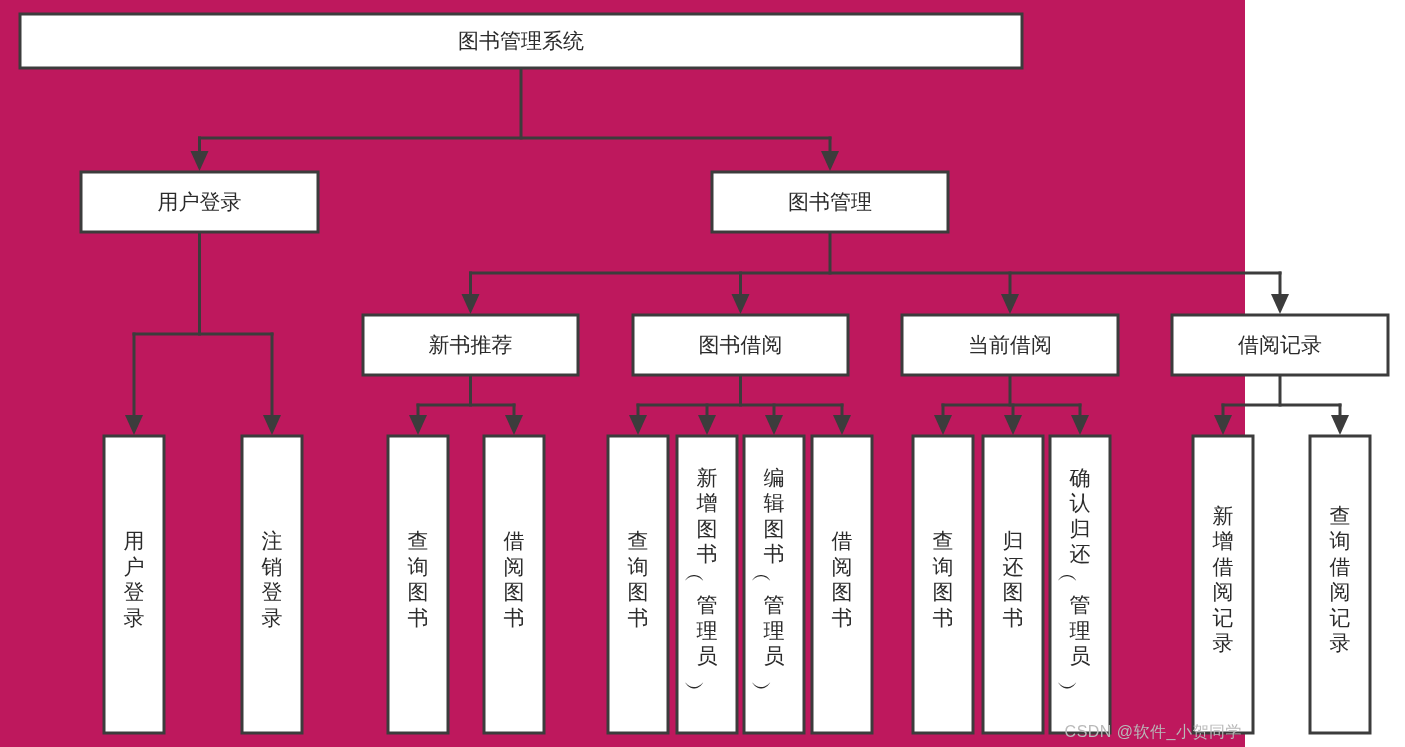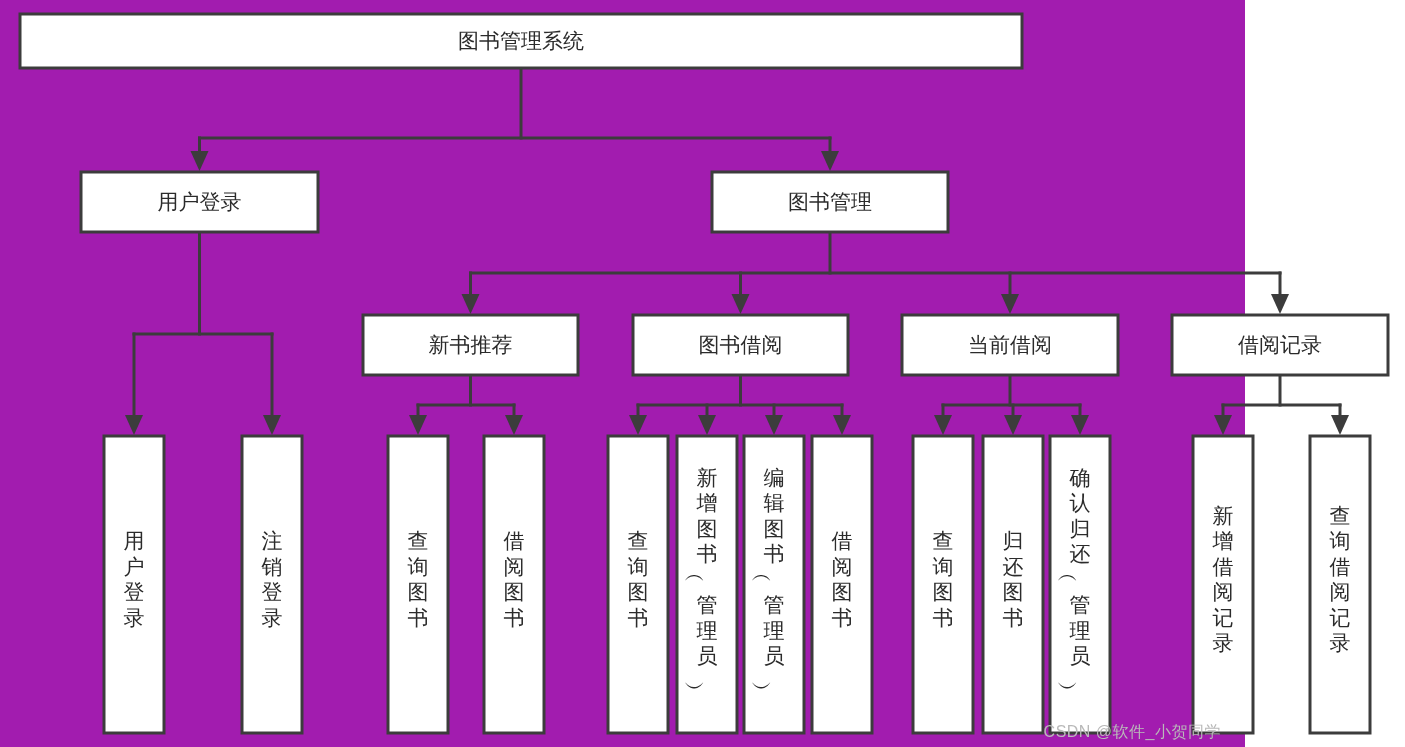--- a/index.html
+++ b/index.html
@@ -1,41 +1,41 @@
 <!DOCTYPE html>
 <html><head>
 <meta charset="utf-8">
 <style>
   html,body{margin:0;padding:0;background:#ffffff;}
   body{
     width:1405px;height:747px;
     font-family:"Liberation Sans","DejaVu Sans",sans-serif;
     overflow:hidden;
   }
-  #diagram-root{position:relative;width:1245px;height:747px;background:#a21caf;}
+  #diagram-root{position:relative;width:1245px;height:747px;background:#be185d;}
   svg#tree{position:absolute;left:0;top:0;width:1405px;height:747px;}
   .node-rect{fill:#ffffff;stroke:#3c3c3c;stroke-width:3;}
   .link{stroke:#3c3c3c;stroke-width:3;fill:none;stroke-linecap:square;}
   .arrow-head{fill:#3c3c3c;stroke:none;}
   .node-label{
     font-family:"Liberation Sans","DejaVu Sans",sans-serif;
     fill:#2b2b2b;
     font-size:21px;
     dominant-baseline:middle;
     text-anchor:middle;
   }
   .node-label-v{
     font-family:"Liberation Sans","DejaVu Sans",sans-serif;
     fill:#2b2b2b;
     font-size:21px;
     text-anchor:middle;
   }
   .watermark{
     position:absolute;
-    right:24px;bottom:4px;
+    right:3px;bottom:4px;
     font-family:"Liberation Sans","DejaVu Sans",sans-serif;
     font-size:16px;
     color:#b9b9b9;
     white-space:nowrap;
     letter-spacing:0.5px;
   }
 </style>
 </head>
 <body>
 

